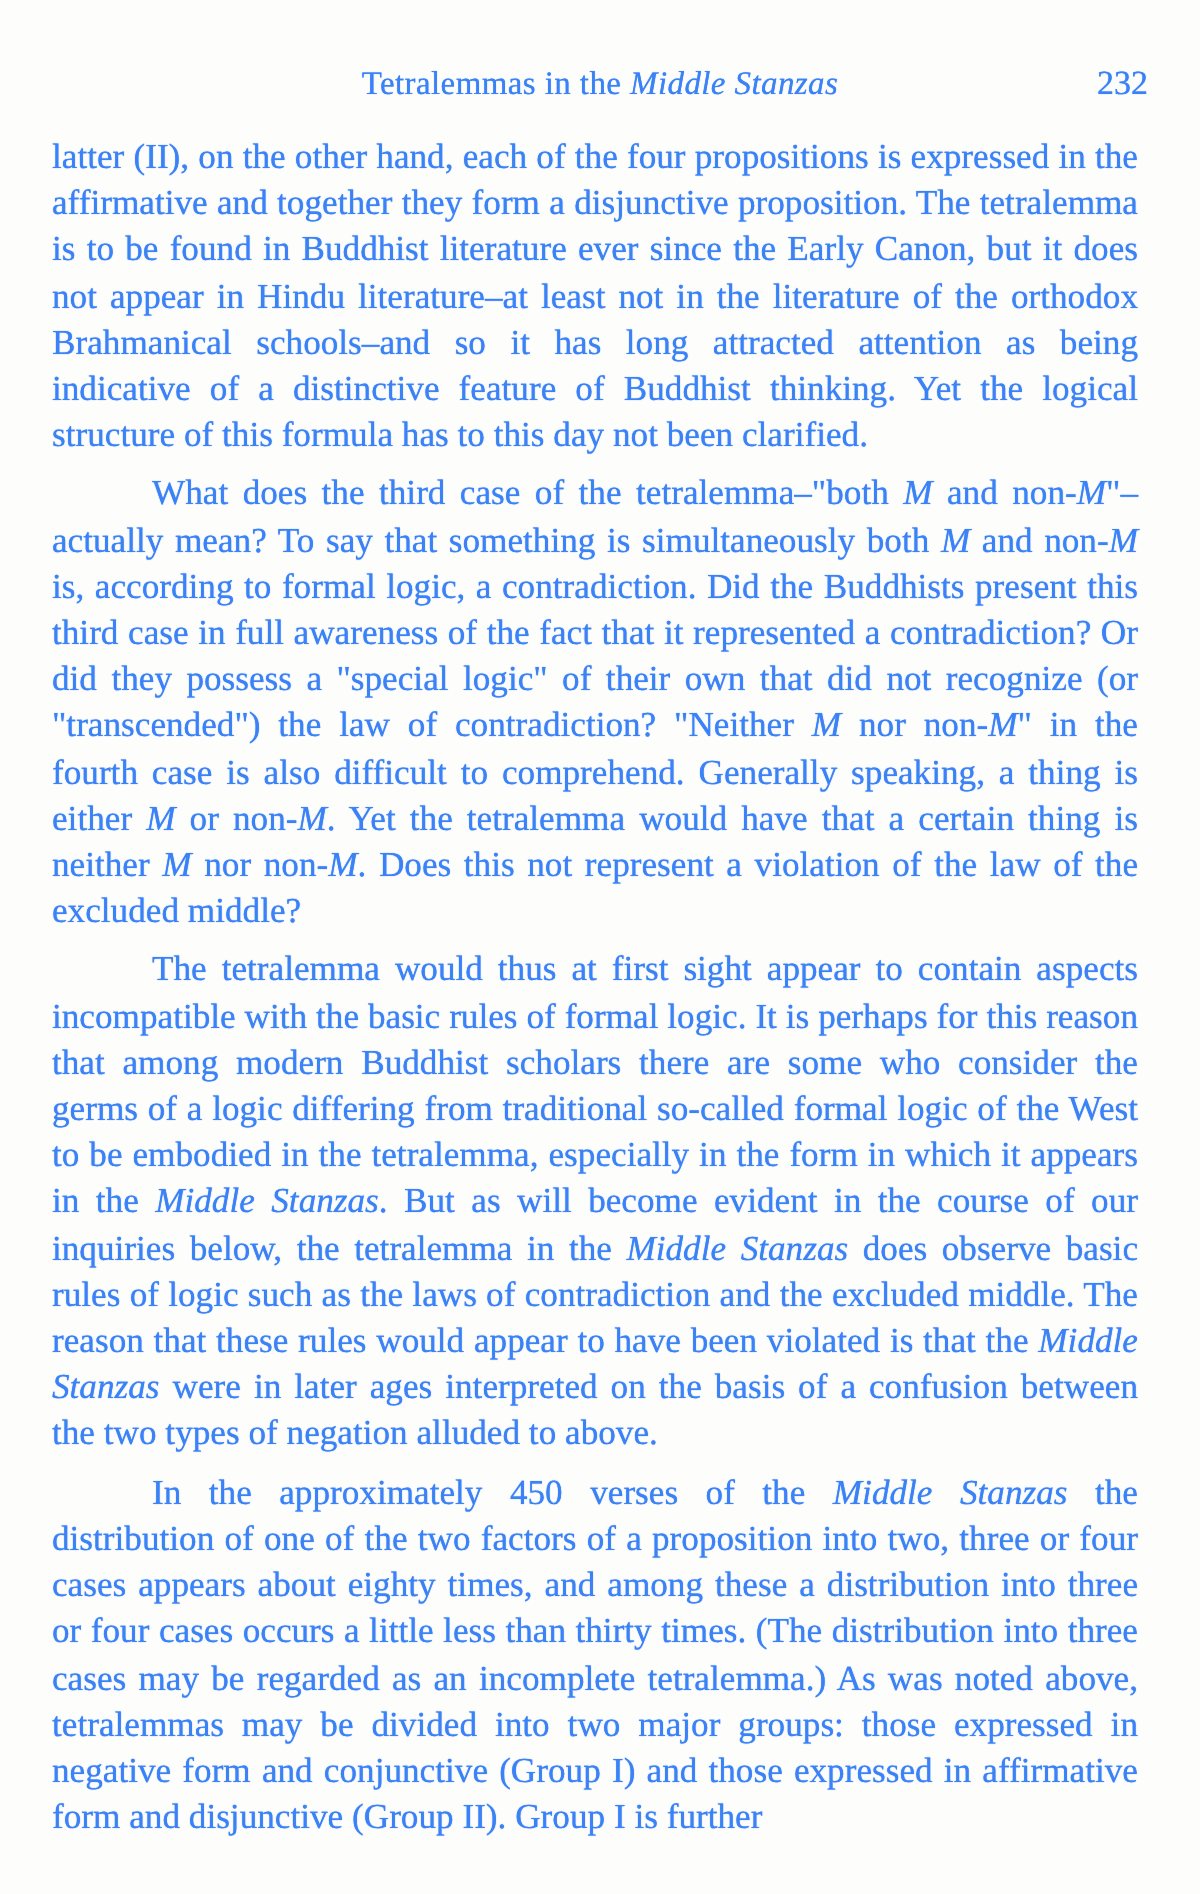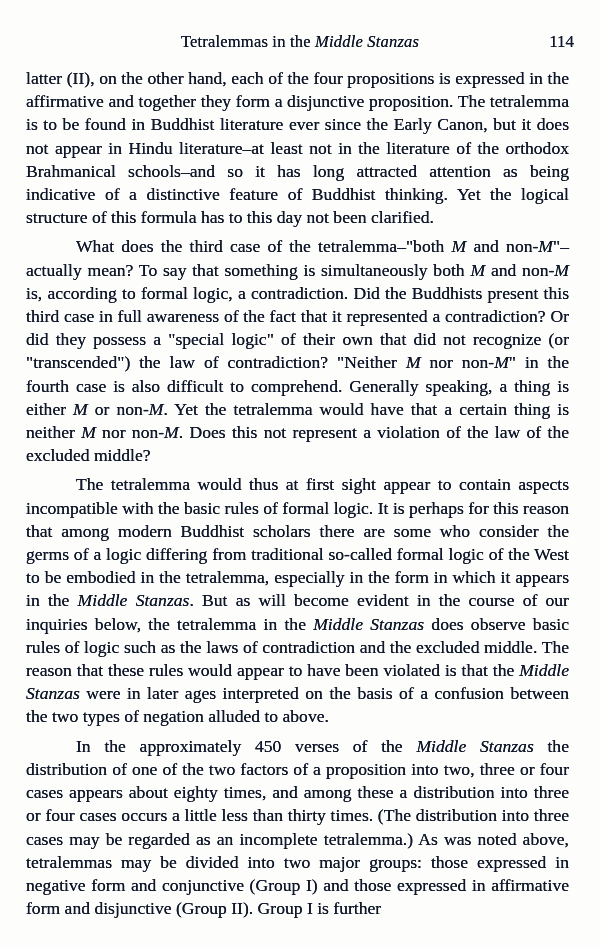--- a/index.html
+++ b/index.html
@@ -51,24 +51,24 @@
   .page-body p.indent {
     text-indent: 50px;
   }
   .page-body i, .running-title i {
     font-style: italic;
   }
 </style>
 </head>
 <body>
 
-<div class="sheet" style="background: rgb(253, 253, 251); color: #0f172a;">
+<div class="sheet" style="background: rgb(253, 253, 251); color: #3b82f6;">
   <div class="page-header">
     <span class="running-title">Tetralemmas in the <i>Middle Stanzas</i></span>
-    <span class="page-number">114</span>
+    <span class="page-number">232</span>
   </div>
   <div class="page-body">
       <p>latter (II), on the other hand, each of the four propositions is expressed in the affirmative and together they form a disjunctive proposition. The tetralemma is to be found in Buddhist literature ever since the Early Canon, but it does not appear in Hindu literature–at least not in the literature of the orthodox Brahmanical schools–and so it has long attracted attention as being indicative of a distinctive feature of Buddhist thinking. Yet the logical structure of this formula has to this day not been clarified.</p>
       <p class="indent">What does the third case of the tetralemma–"both <i>M</i> and non-<i>M</i>"–actually mean? To say that something is simultaneously both <i>M</i> and non-<i>M</i> is, according to formal logic, a contradiction. Did the Buddhists present this third case in full awareness of the fact that it represented a contradiction? Or did they possess a "special logic" of their own that did not recognize (or "transcended") the law of contradiction? "Neither <i>M</i> nor non-<i>M</i>" in the fourth case is also difficult to comprehend. Generally speaking, a thing is either <i>M</i> or non-<i>M</i>. Yet the tetralemma would have that a certain thing is neither <i>M</i> nor non-<i>M</i>. Does this not represent a violation of the law of the excluded middle?</p>
       <p class="indent">The tetralemma would thus at first sight appear to contain aspects incompatible with the basic rules of formal logic. It is perhaps for this reason that among modern Buddhist scholars there are some who consider the germs of a logic differing from traditional so-called formal logic of the West to be embodied in the tetralemma, especially in the form in which it appears in the <i>Middle Stanzas</i>. But as will become evident in the course of our inquiries below, the tetralemma in the <i>Middle Stanzas</i> does observe basic rules of logic such as the laws of contradiction and the excluded middle. The reason that these rules would appear to have been violated is that the <i>Middle Stanzas</i> were in later ages interpreted on the basis of a confusion between the two types of negation alluded to above.</p>
       <p class="indent">In the approximately 450 verses of the <i>Middle Stanzas</i> the distribution of one of the two factors of a proposition into two, three or four cases appears about eighty times, and among these a distribution into three or four cases occurs a little less than thirty times. (The distribution into three cases may be regarded as an incomplete tetralemma.) As was noted above, tetralemmas may be divided into two major groups: those expressed in negative form and conjunctive (Group I) and those expressed in affirmative form and disjunctive (Group II). Group I is further</p>
     </div>
 </div>
 
 </body></html>

